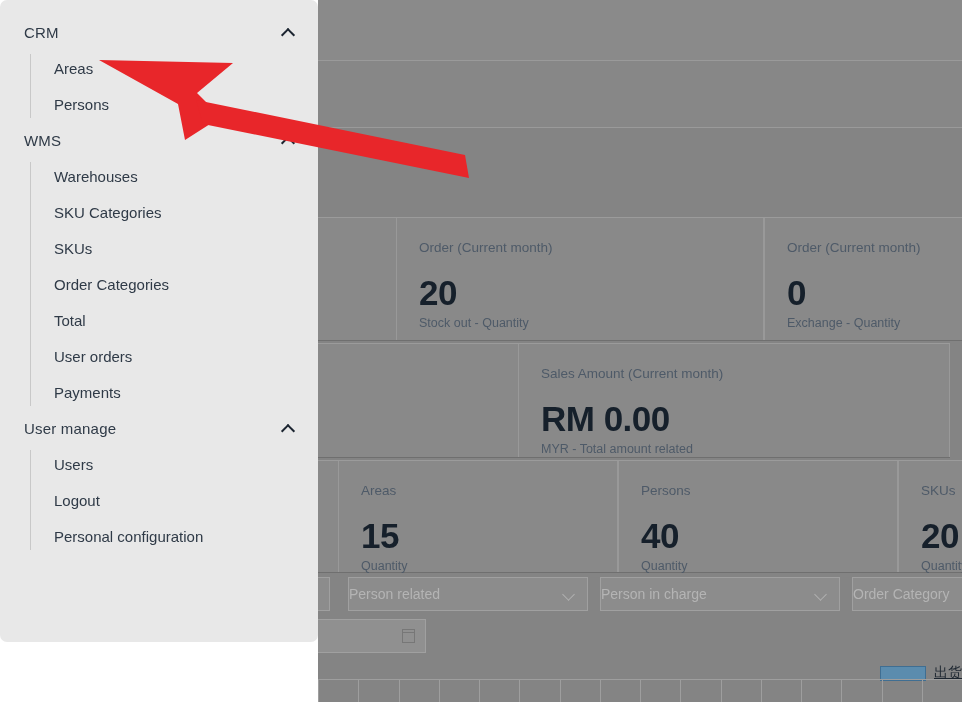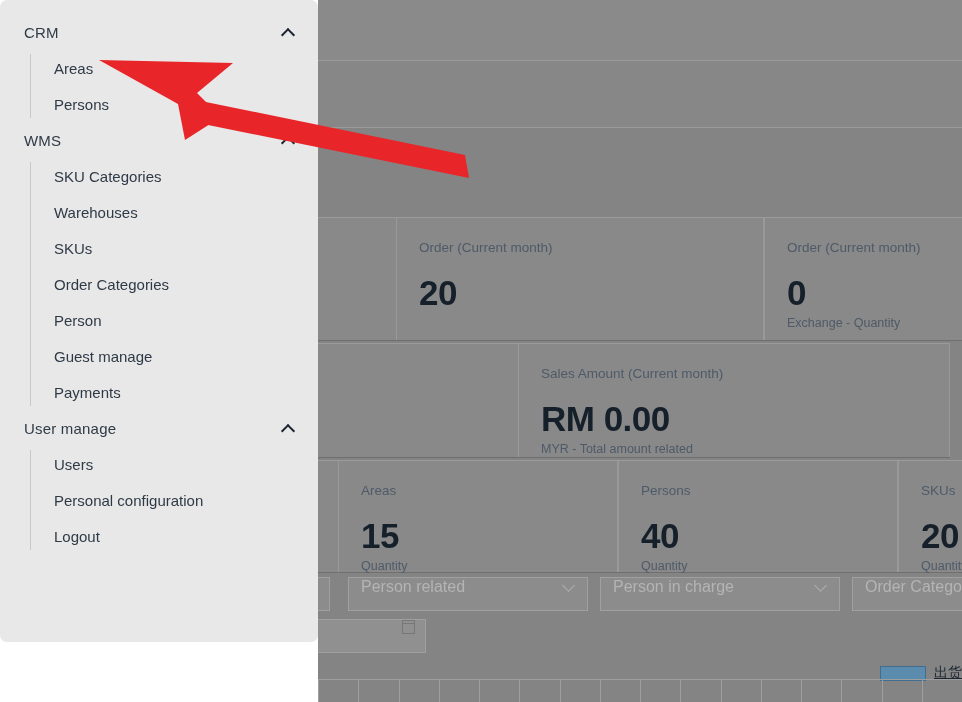--- a/index.html
+++ b/index.html
@@ -130,23 +130,23 @@
     position: absolute; left: 0; top: 574px; width: 962px; height: 82px;
     background: #848484;
   }
   .fld {
     position: absolute;
     height: 34px;
     background: #8c8c8c;
     border: 1px solid #a0a0a0;
     box-sizing: border-box;
     display: flex;
-    align-items: flex-start;
-    padding: 0 10px 0 12px;
-    font-size: 16px;
+    align-items: center;
+    padding: 0 10px 0 0;
+    font-size: 14px;
     color: #b4b4b4;
     white-space: nowrap;
     overflow: hidden;
   }
   .fld .cv { flex: 1; overflow: hidden; text-overflow: clip; }
   .chev {
     width: 14px; height: 14px; flex: none;
     position: relative; margin-left: 6px;
   }
   .chev::before {
@@ -279,20 +279,21 @@
             <i id="lg2" style="background: rgb(17, 102, 168);"></i>
             <i id="lg3" style="background: rgb(173, 31, 32);"></i>
         </div>
         <div class="brand-title">Wor</div>
       </div>
 
       <div class="card-row row1">
         <div class="stat-card" style="left:78px; width:368px;">
           <div class="stat-label">Order (Current month)</div>
           <div class="stat-value">20</div>
+          <div class="stat-sub">Stock out - Quantity</div>
         </div>
         <div class="stat-card" style="left:446px; width:368px;">
           <div class="stat-label">Order (Current month)</div>
           <div class="stat-value">0</div>
           <div class="stat-sub">Exchange - Quantity</div>
         </div>
       </div>
 
       <div class="card-row row2">
         <div class="stat-card" style="left:200px; width:432px;">
@@ -381,36 +382,36 @@
         </div>
         <div class="nav-children">
           <div class="nav-item">Areas</div>
           <div class="nav-item">Persons</div>
         </div>
         <div class="nav-group-header">
           <span class="nav-group-title">WMS</span>
           <span class="caret"></span>
         </div>
         <div class="nav-children">
+          <div class="nav-item">Warehouses</div>
           <div class="nav-item">SKU Categories</div>
-          <div class="nav-item">Warehouses</div>
           <div class="nav-item">SKUs</div>
           <div class="nav-item">Order Categories</div>
-          <div class="nav-item">Person</div>
-          <div class="nav-item">Guest manage</div>
+          <div class="nav-item">Total</div>
+          <div class="nav-item">User orders</div>
           <div class="nav-item">Payments</div>
         </div>
         <div class="nav-group-header">
           <span class="nav-group-title">User manage</span>
           <span class="caret"></span>
         </div>
         <div class="nav-children">
           <div class="nav-item">Users</div>
+          <div class="nav-item">Logout</div>
           <div class="nav-item">Personal configuration</div>
-          <div class="nav-item">Logout</div>
         </div>
       </div>
   </nav>
 
   <div class="arrow-layer">
     <svg width="962" height="702" viewBox="0 0 962 702">
       <g id="arrow-g" fill="#e8262a">
         <polygon id="arrow-head" points="99,60 233,63 197,93 221,117 185,140 178,104"></polygon>
         <polygon id="arrow-shaft" points="196,100 465,155 469,178 203,124"></polygon>
       </g>

